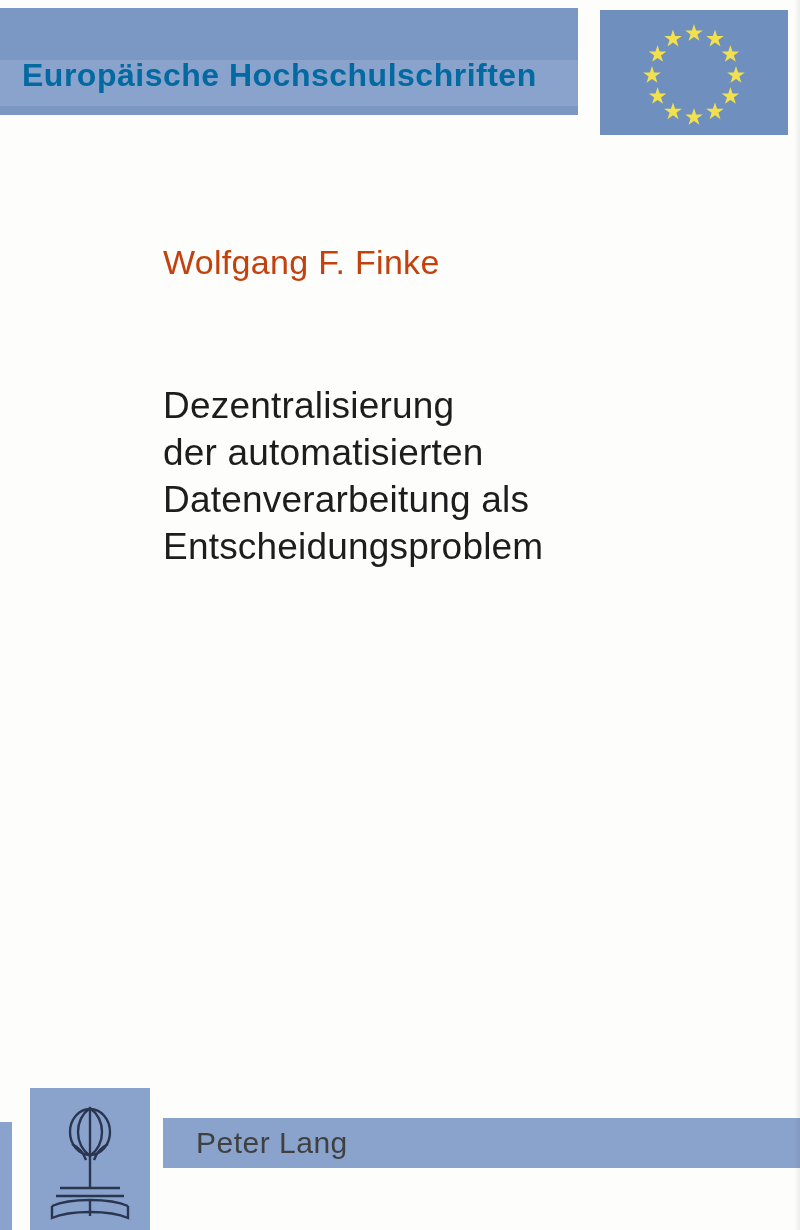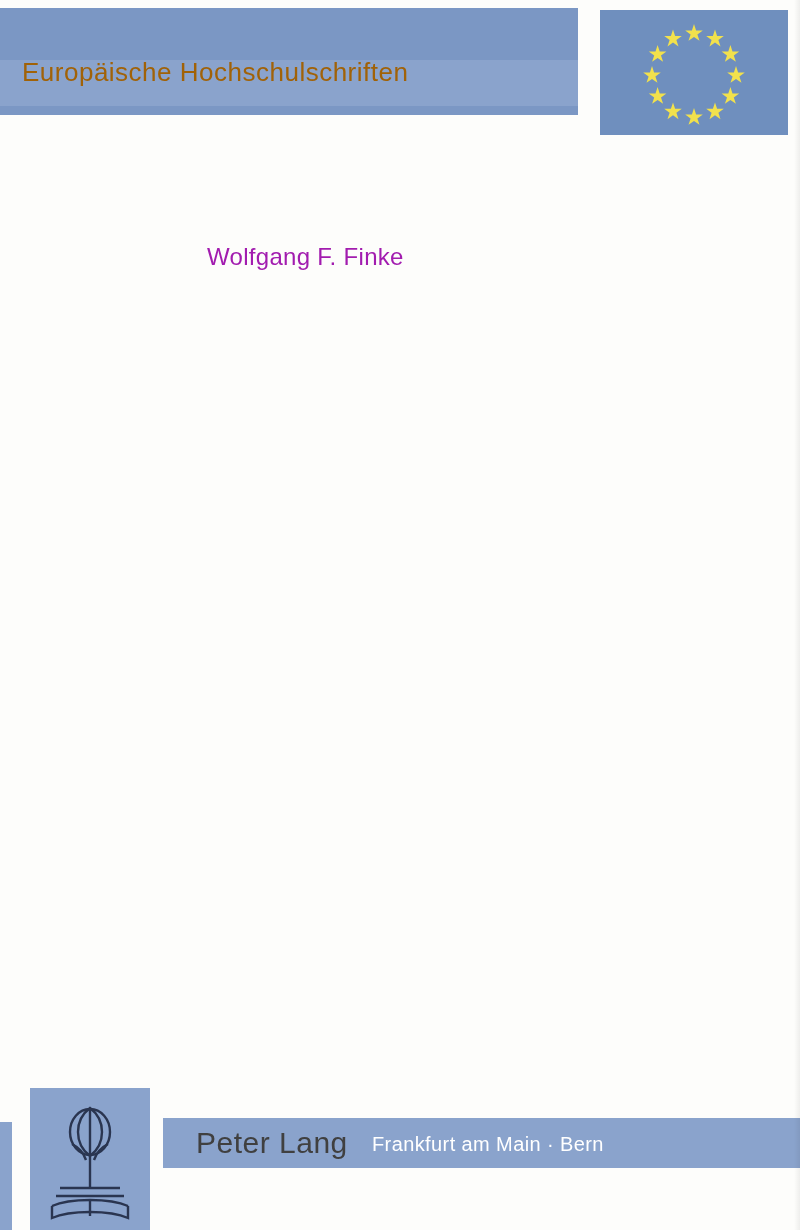--- a/index.html
+++ b/index.html
@@ -38,24 +38,24 @@
     left: 0;
     top: 52px;
     width: 578px;
     height: 46px;
     background: #8aa3cc;
   }
   .series-title {
     position: absolute;
     left: 22px;
     top: 57px;
-    font-size: 26px;
+    font-size: 32px;
     letter-spacing: 0.5px;
-    color: #a16207;
-    font-weight: 400;
+    color: #0369a1;
+    font-weight: 700;
     font-family: "Liberation Sans", sans-serif;
     white-space: nowrap;
   }
 
   
   .eu-flag {
     position: absolute;
     left: 600px;
     top: 10px;
     width: 188px;
@@ -68,25 +68,24 @@
     top: 0;
     width: 188px;
     height: 125px;
   }
 
   
   .author {
     position: absolute;
     left: 163px;
     top: 243px;
-    font-size: 24px;
-    color: #a21caf;
+    font-size: 34px;
+    color: #c2410c;
     letter-spacing: 0.3px;
     white-space: nowrap;
-    margin-left: 44px;
   }
 
   
   .title-block {
     position: absolute;
     left: 163px;
     top: 382px;
     width: 560px;
   }
   .title-line {
@@ -183,20 +182,26 @@
         <polygon points="57.6,77 59.7,83.4 66.4,83.4 61,87.4 63.1,93.8 57.6,89.9 52.1,93.8 54.2,87.4 48.8,83.4 55.5,83.4"></polygon>
         <polygon points="52,56 54.1,62.4 60.8,62.4 55.4,66.4 57.5,72.8 52,68.9 46.5,72.8 48.6,66.4 43.2,62.4 49.9,62.4"></polygon>
         <polygon points="57.6,35 59.7,41.4 66.4,41.4 61,45.4 63.1,51.8 57.6,47.9 52.1,51.8 54.2,45.4 48.8,41.4 55.5,41.4"></polygon>
         <polygon points="73,19.6 75.1,26 81.8,26 76.4,30 78.5,36.4 73,32.5 67.5,36.4 69.6,30 64.2,26 70.9,26"></polygon>
       </g>
     </svg>
   </div>
 
   <div class="author">Wolfgang F. Finke</div>
 
+  <div class="title-block">
+    <div class="title-line">Dezentralisierung</div>
+    <div class="title-line">der automatisierten</div>
+    <div class="title-line">Datenverarbeitung als</div>
+    <div class="title-line">Entscheidungsproblem</div>
+  </div>
 
   <div class="bottom-strip"></div>
 
   <div class="logo-box">
     <svg class="logo-mark" viewBox="0 0 120 142" xmlns="http://www.w3.org/2000/svg" aria-hidden="true">
       <g stroke="#2a3550" stroke-width="2.4" fill="none">
         <ellipse cx="60" cy="44" rx="20" ry="23"></ellipse>
         <path d="M60 20 C52 26 48 34 48 44 C48 54 52 62 60 68 C68 62 72 54 72 44 C72 34 68 26 60 20 Z"></path>
         <line x1="60" y1="20" x2="60" y2="100"></line>
         <path d="M42 56 C50 60 54 66 56 72"></path>
@@ -205,16 +210,15 @@
         <path d="M26 108 L94 108"></path>
         <path d="M22 118 C40 110 80 110 98 118"></path>
         <path d="M22 118 L22 130 C40 122 80 122 98 130 L98 118"></path>
         <line x1="60" y1="112" x2="60" y2="128"></line>
       </g>
     </svg>
   </div>
 
   <div class="publisher-bar"></div>
   <div class="publisher-name">Peter Lang</div>
-  <div class="publisher-places">Frankfurt am Main · Bern</div>
 
   <div class="edge-shadow-right"></div>
 </div>
 
 </body></html>

